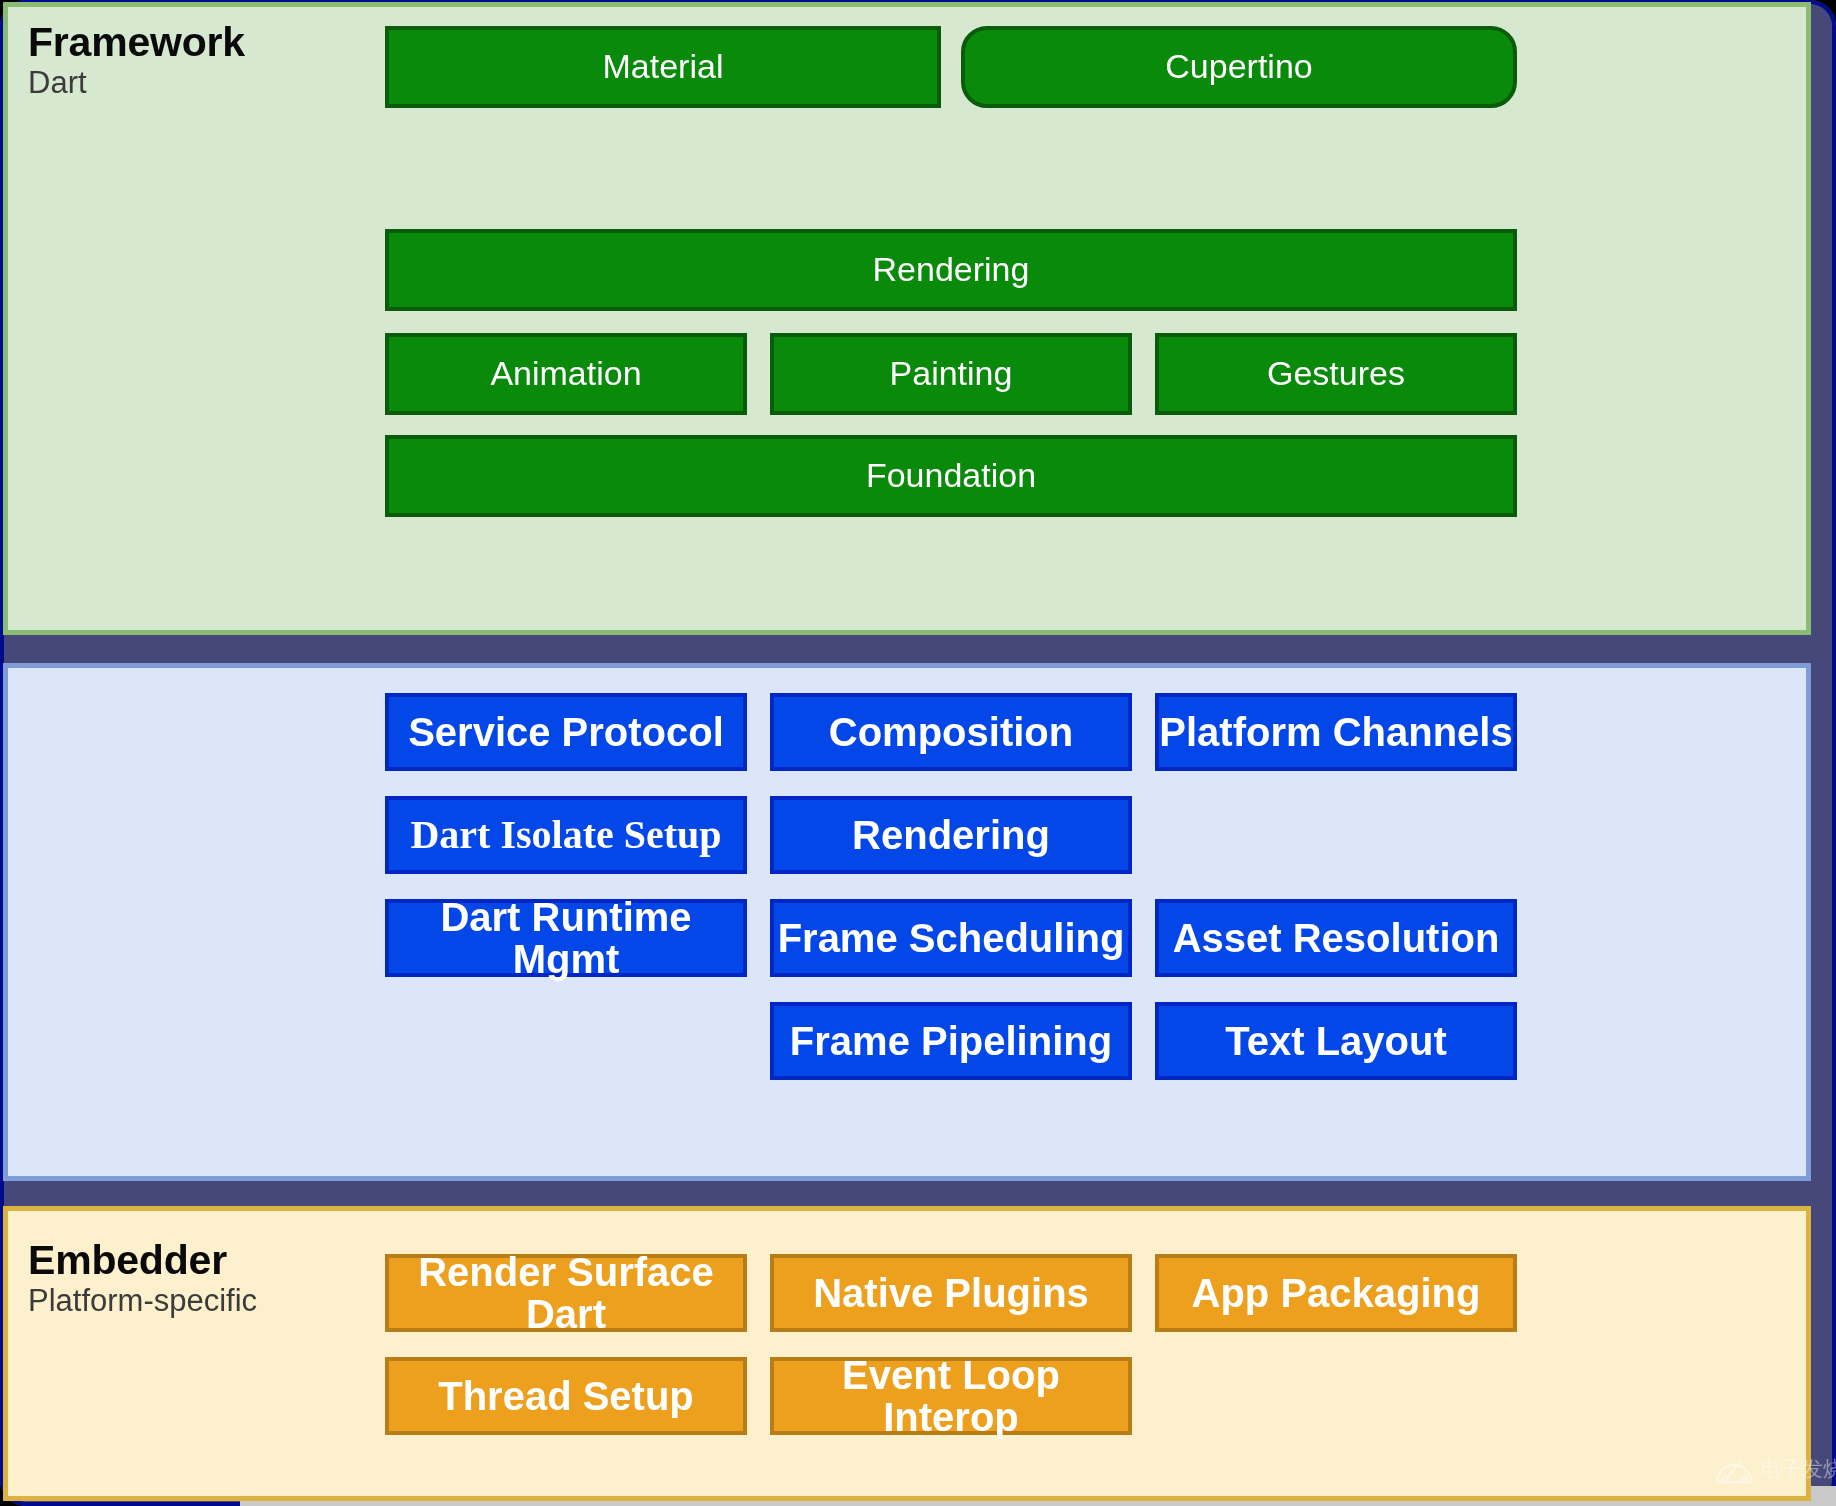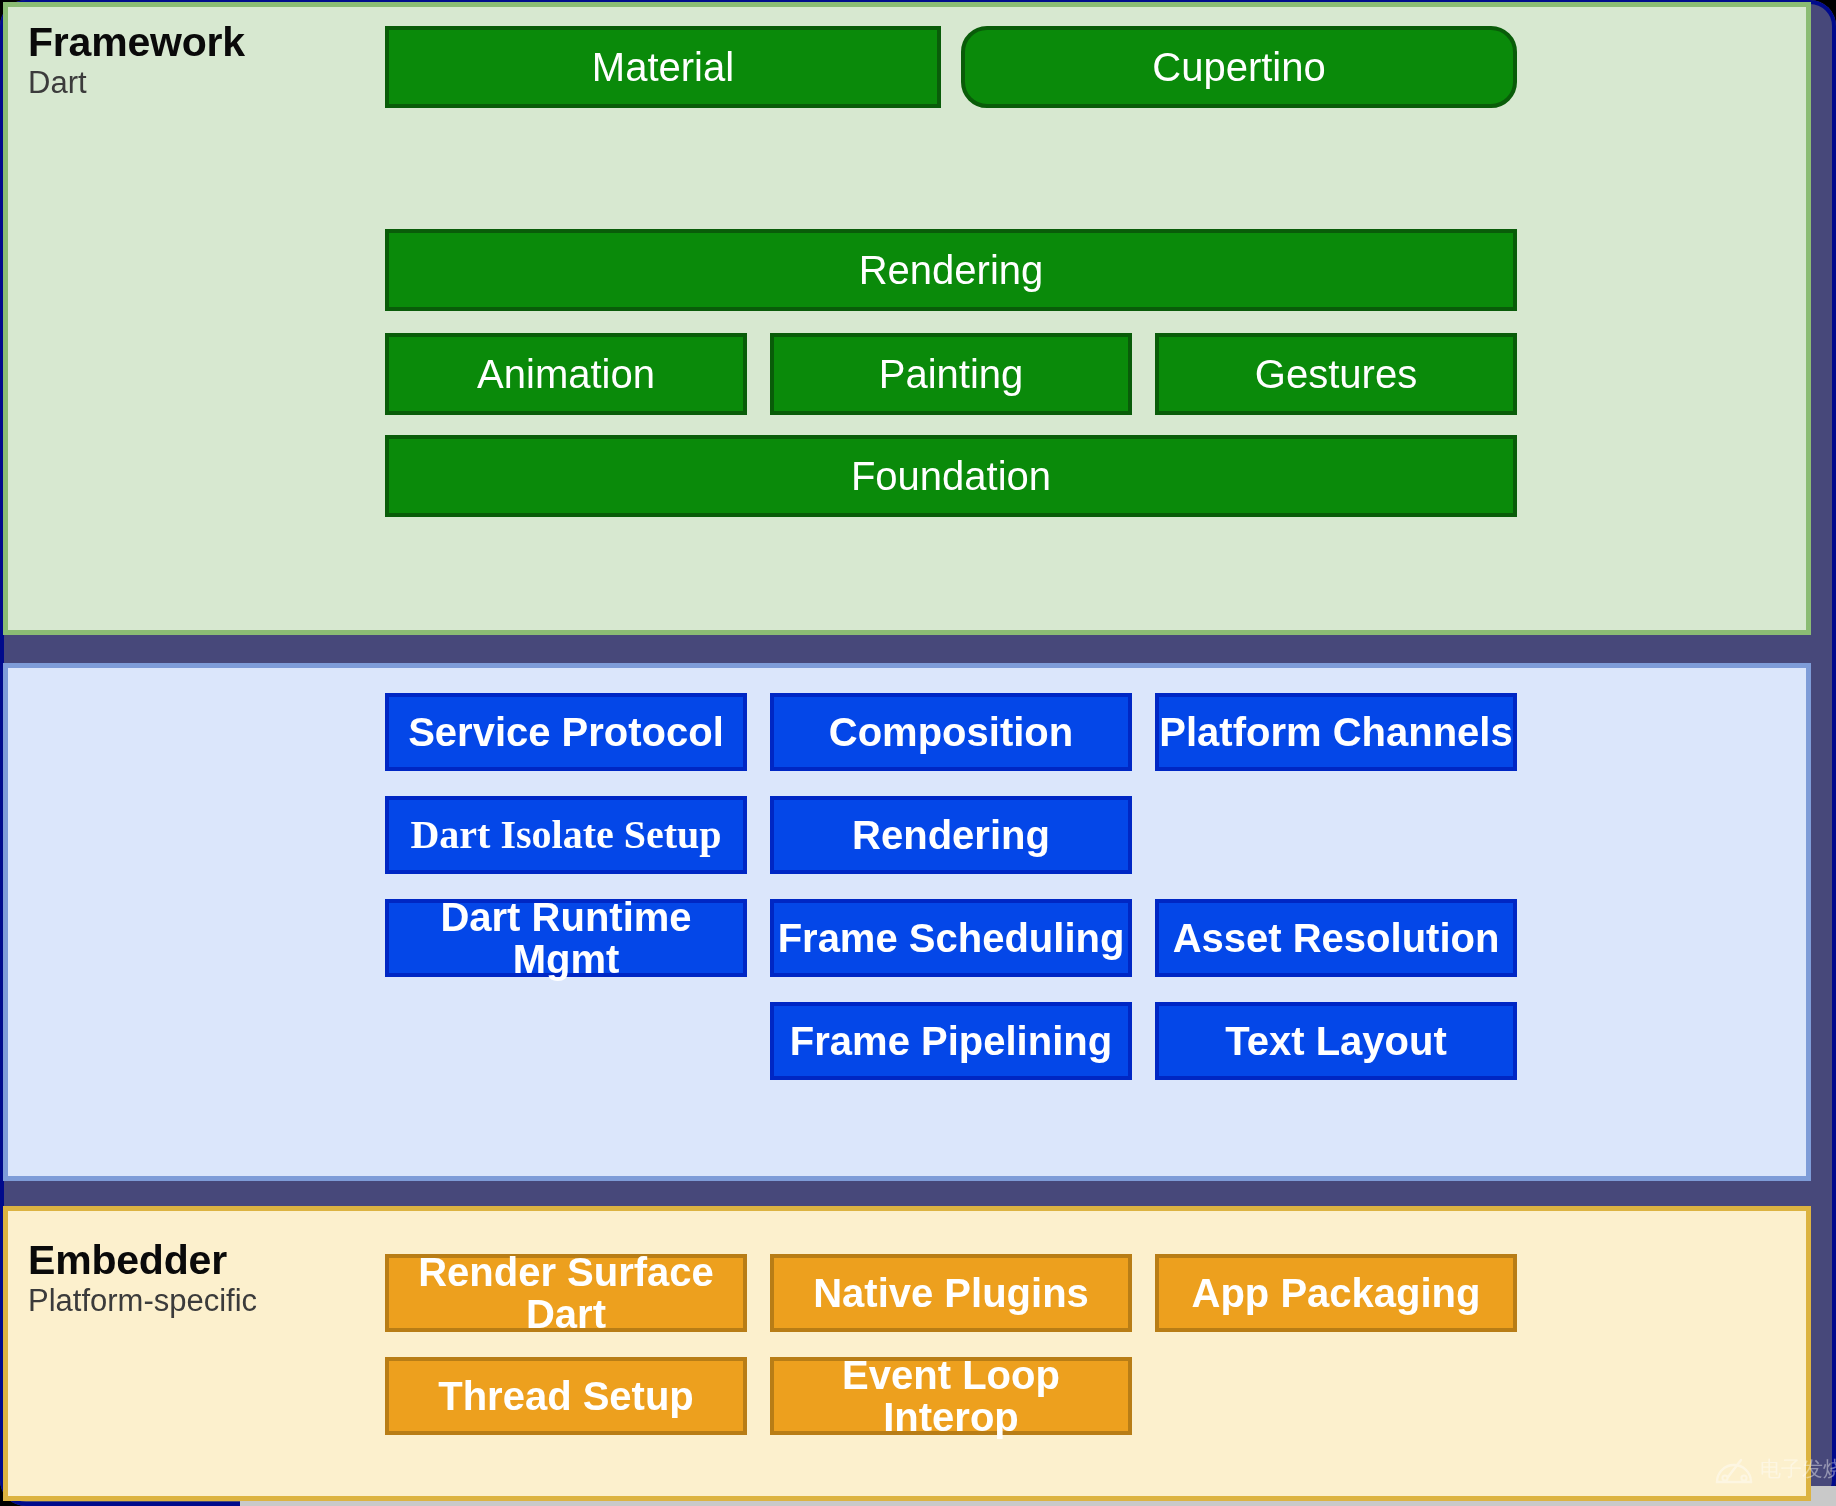--- a/index.html
+++ b/index.html
@@ -99,21 +99,21 @@
     display: flex;
     align-items: center;
     justify-content: center;
     color: #ffffff;
     text-align: center;
     line-height: 1.05;
   }
   .box-green {
     background: #0a8a0a;
     border: 4px solid #095c09;
-    font-size: 40px;
+    font-size: 34px;
   }
   .box-blue {
     background: #0447e8;
     border: 4px solid #0027c4;
     font-size: 40px;
     font-weight: bold;
   }
   .box-orange {
     background: #eda01e;
     border: 4px solid #b87d16;

